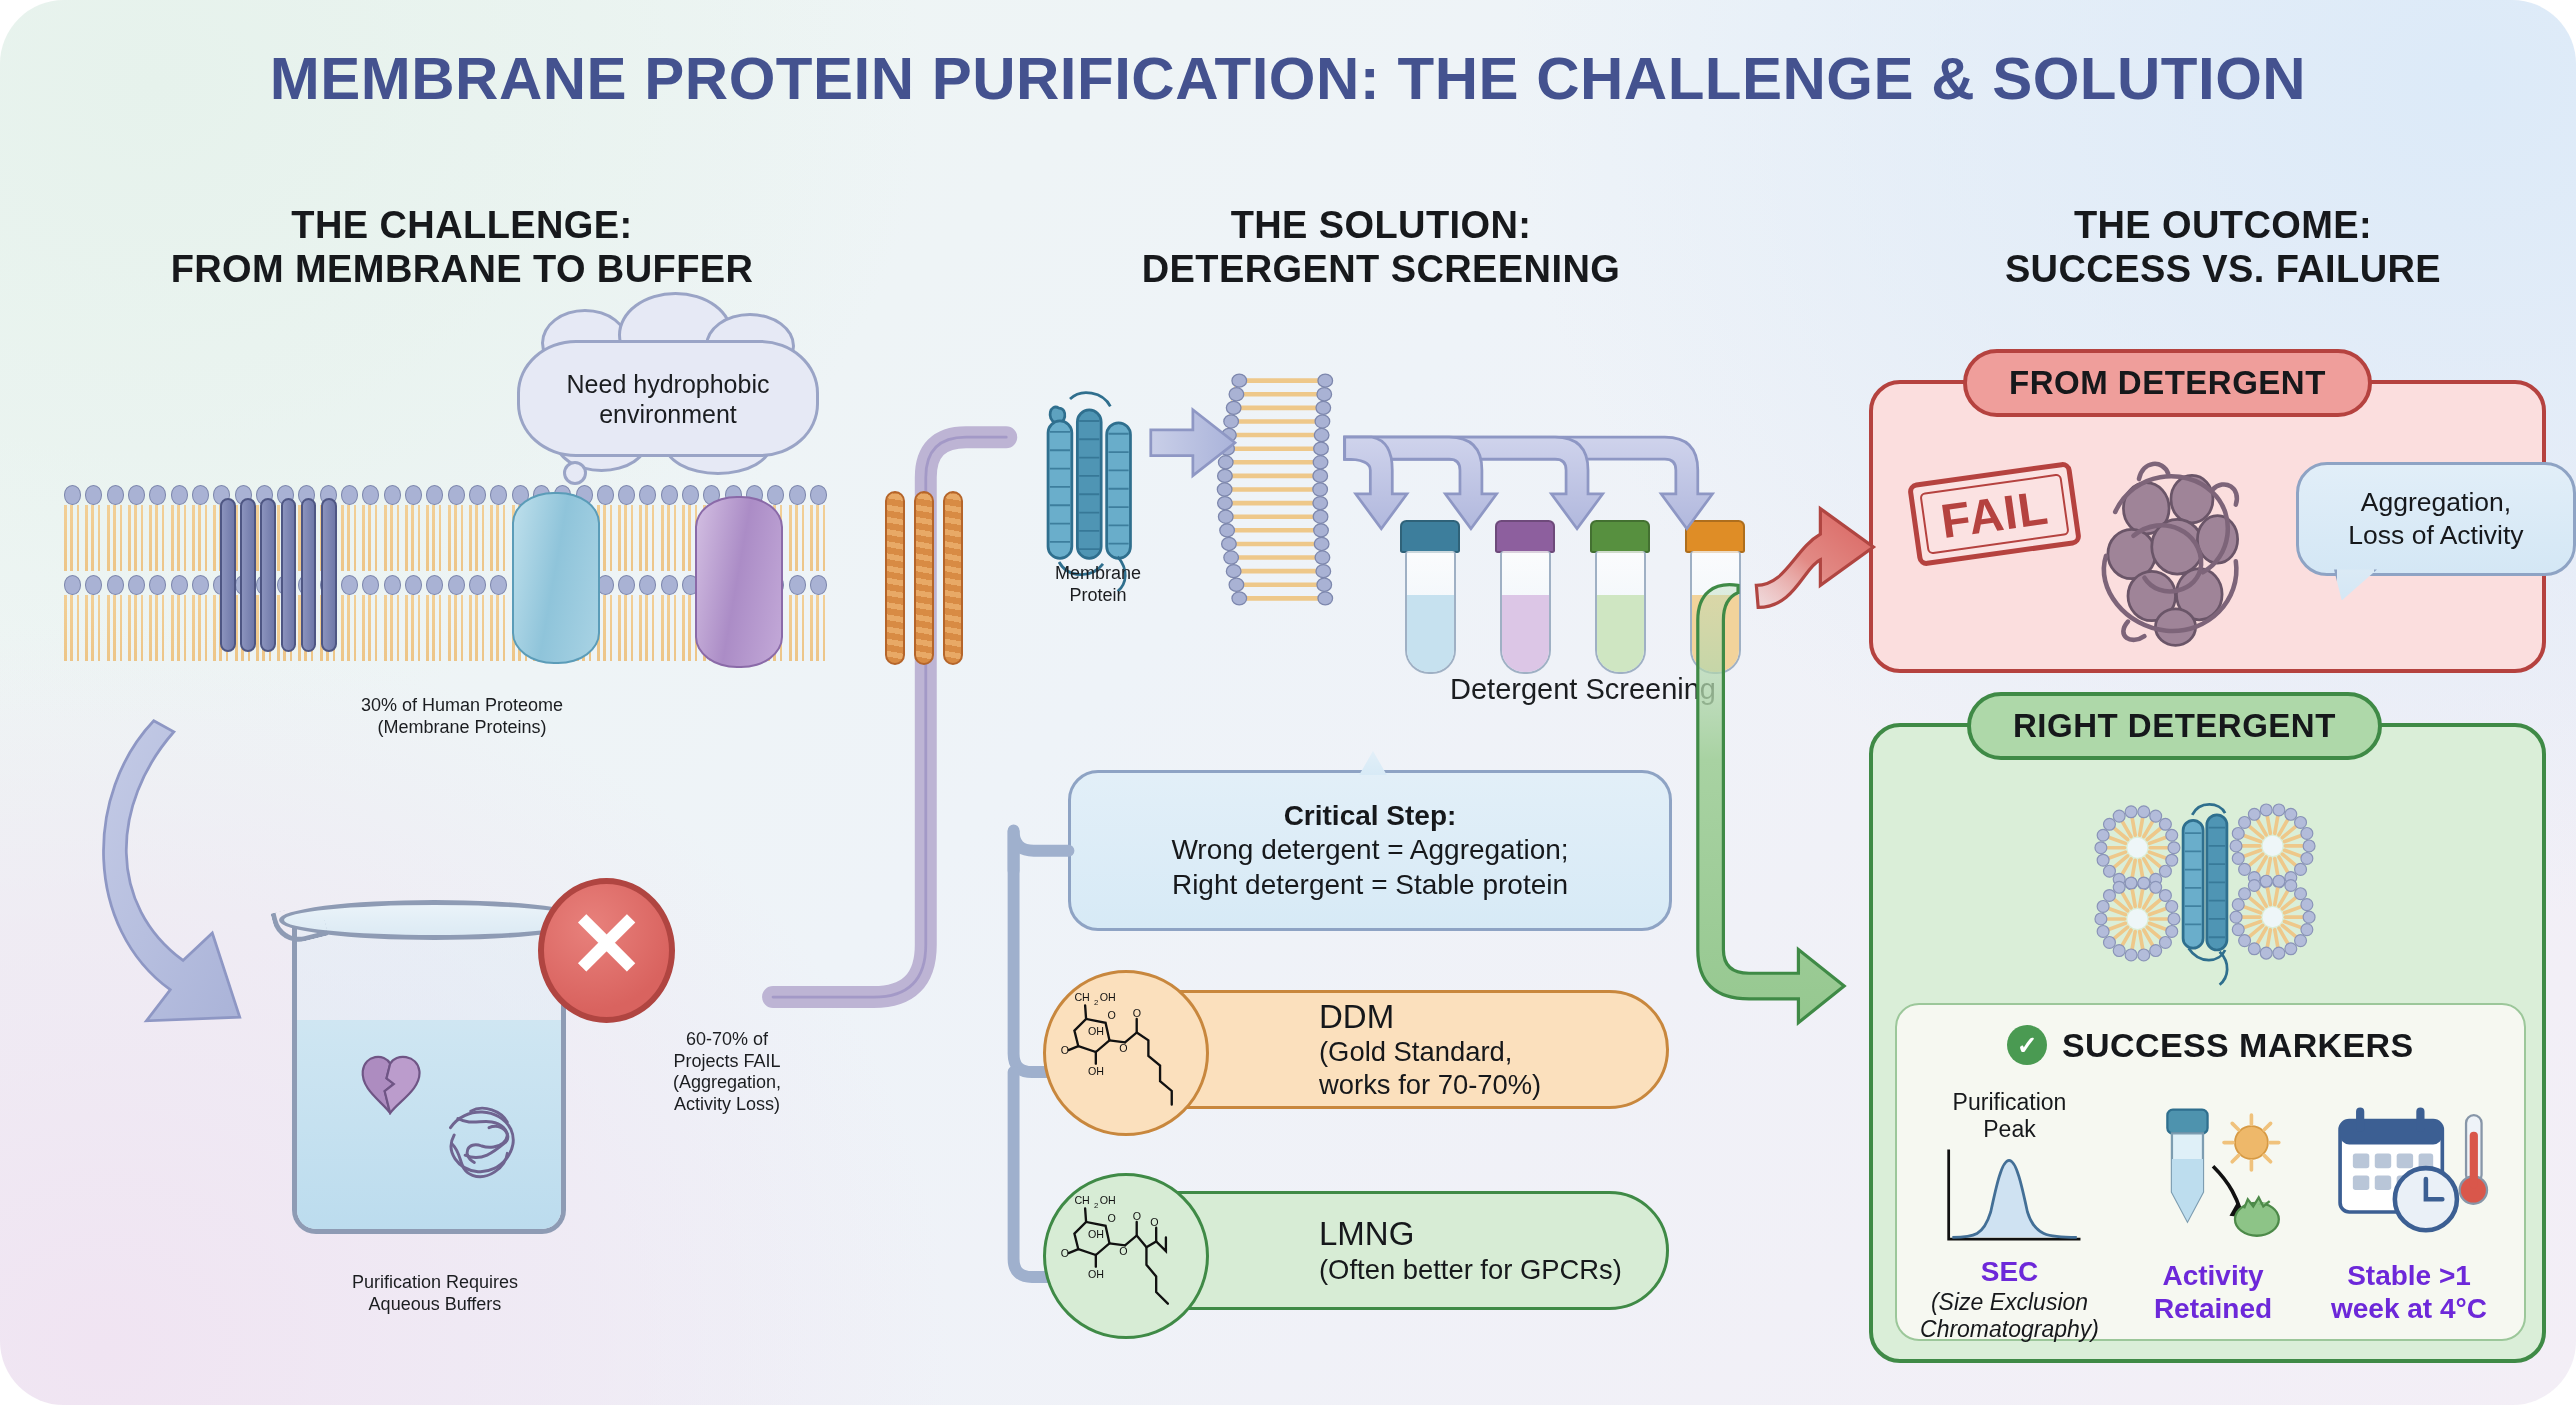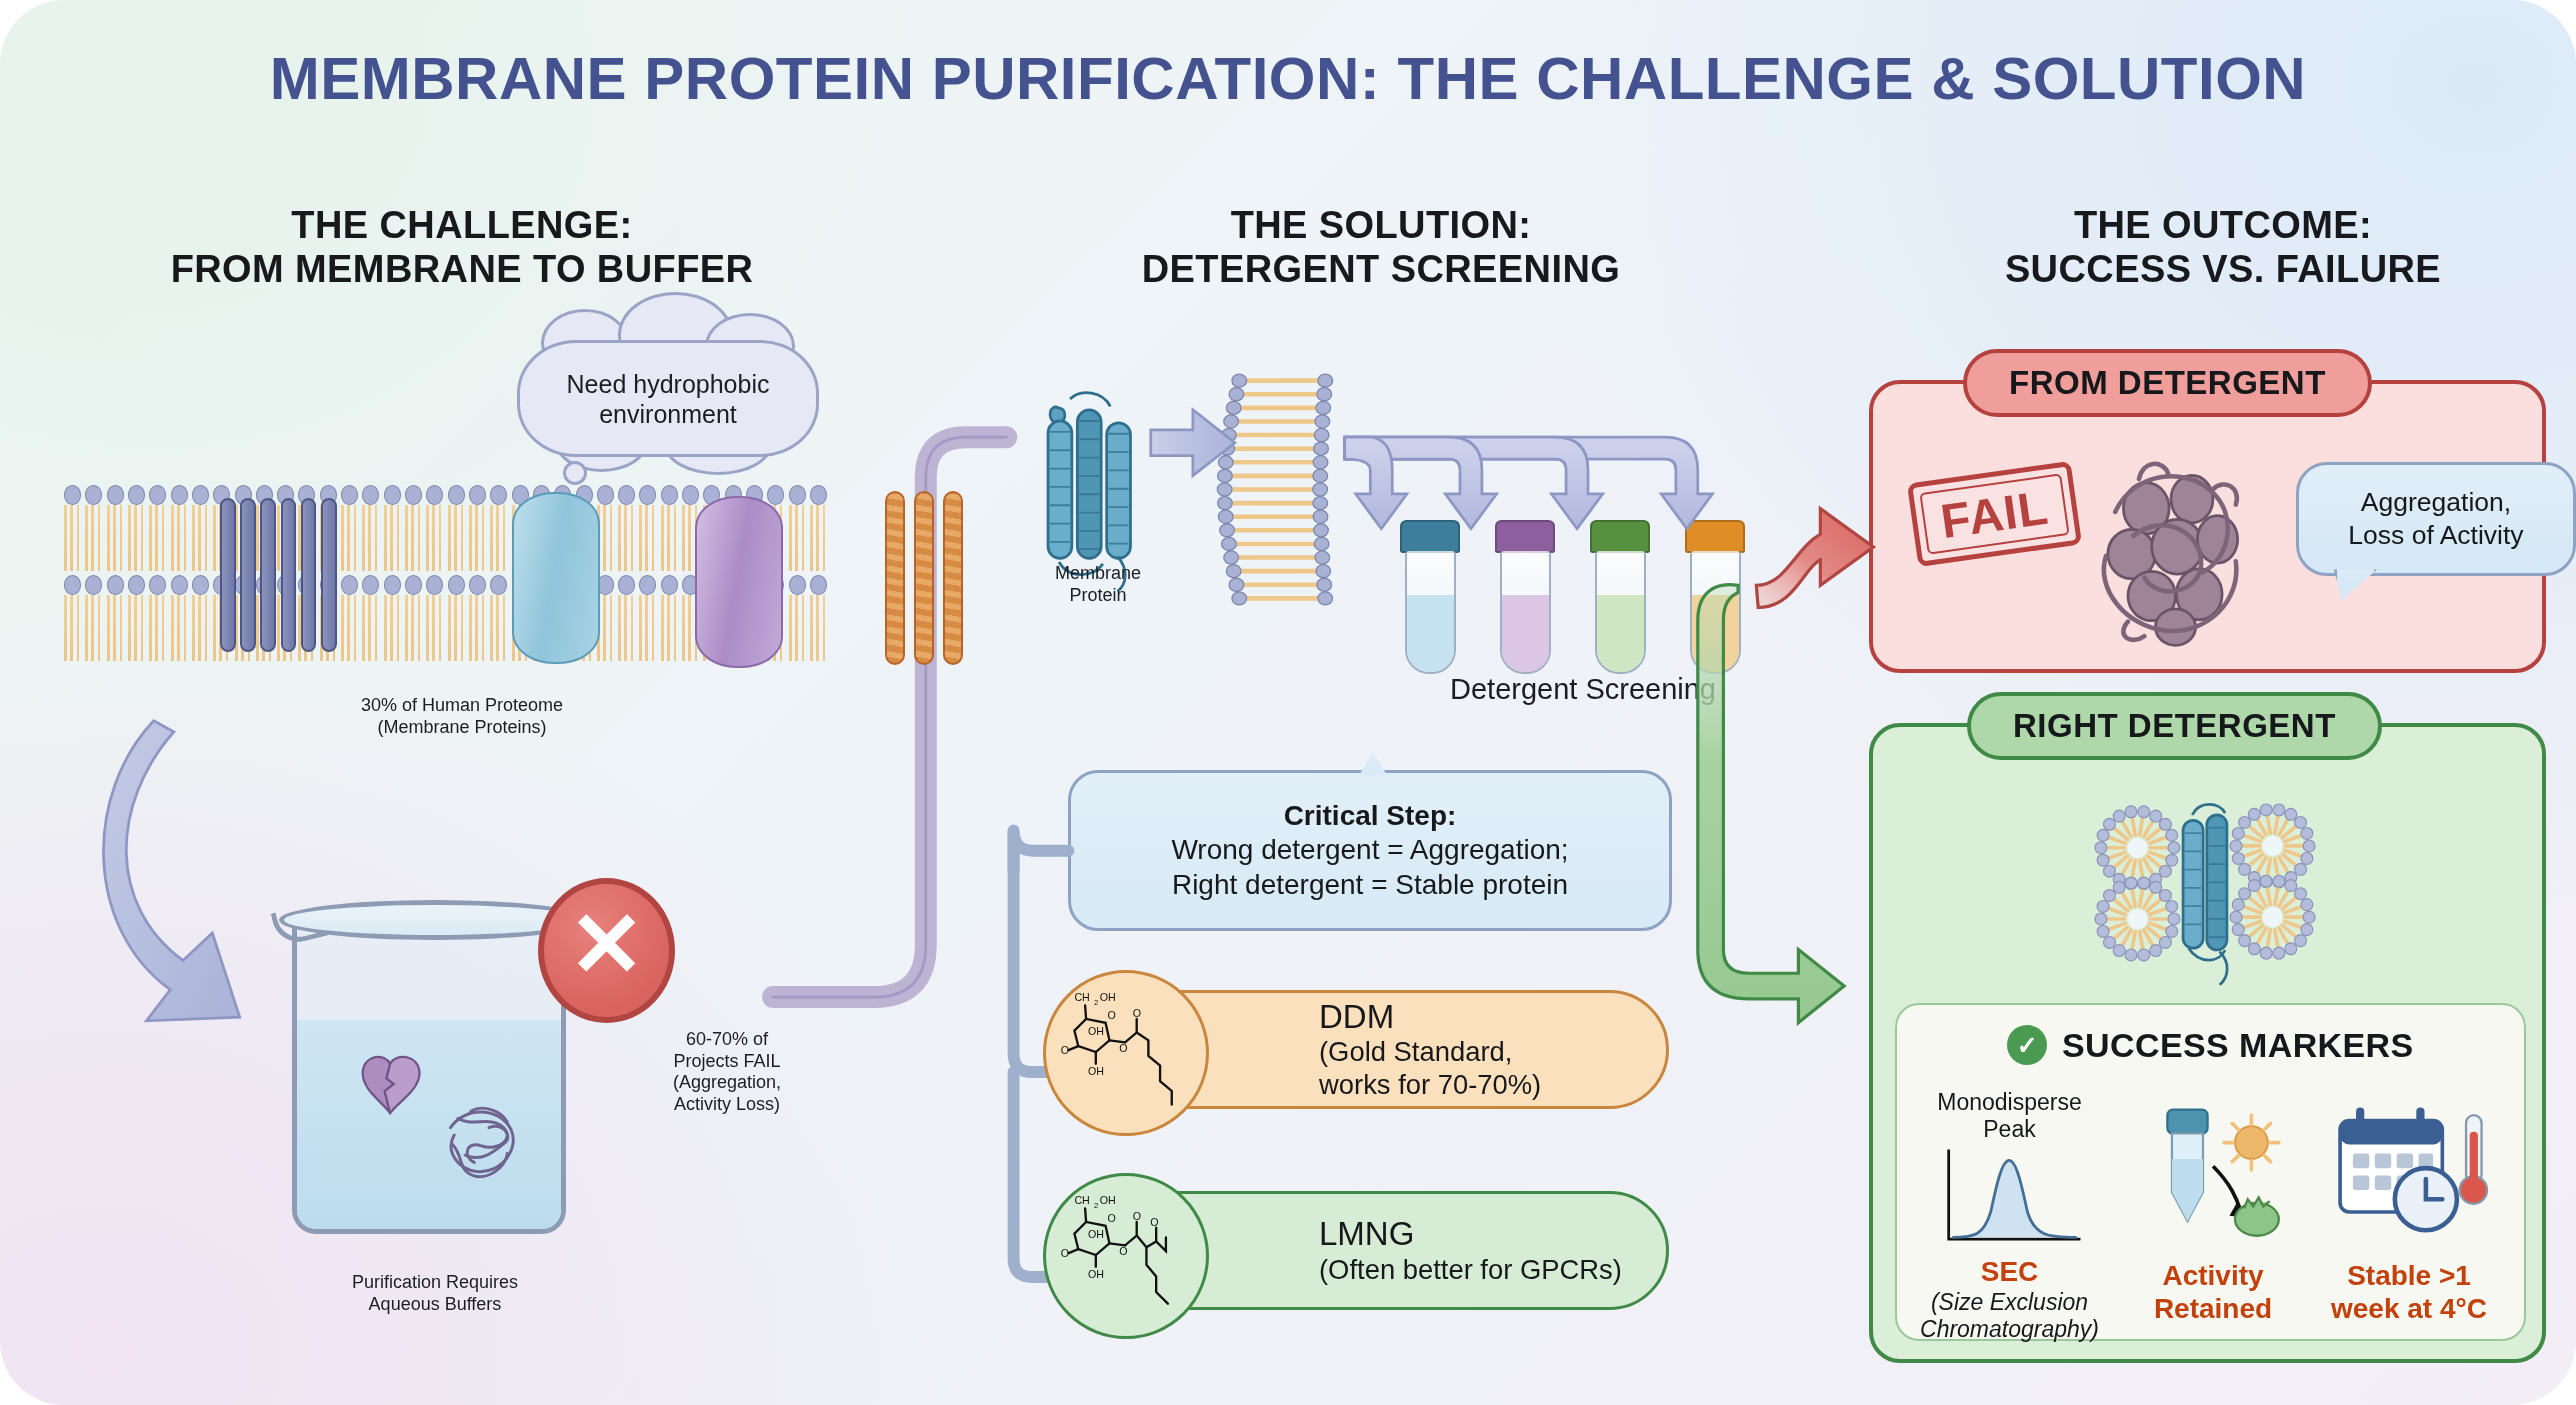--- a/index.html
+++ b/index.html
@@ -235,21 +235,21 @@
     position: absolute; left: 0; right: 0; top: 20px;
     display: flex; align-items: center; justify-content: center; gap: 14.6px;
     font-size: 34px; font-weight: 700; color: #16181b; letter-spacing: 0.4px;
   }
   .check {
     width: 40px; height: 40px; border-radius: 50%;
     background: #4a9a52; display: flex; align-items: center; justify-content: center;
     color: #fff; font-size: 25px; font-weight: 800;
   }
   .mk { position: absolute; top: 84px; width: 192px; text-align: center; }
-  .mk .ttl { font-size: 28px; font-weight: 700; color: #c2410c; line-height: 1.17; }
+  .mk .ttl { font-size: 28px; font-weight: 700; color: #6d28d9; line-height: 1.17; }
   .mk .sm { font-size: 23px; font-weight: 500; color: #16181b; line-height: 1.2; font-style: italic; }
   .mk .top-lbl { font-size: 23px; font-weight: 500; color: #16181b; line-height: 1.16; }
 
   svg.overlay { position: absolute; left: 0; top: 0; width: 2576px; height: 1405px; pointer-events: none; }
 </style>
 </head>
 <body>
 
 <div id="canvas">
 
@@ -1022,21 +1022,21 @@
     </g>
   </svg>
 
   <div class="markers">
     <div class="hd">
       <span class="check">✓</span>
       <span>SUCCESS MARKERS</span>
     </div>
 
     <div class="mk" style="left:16.5px;">
-      <div class="top-lbl">Monodisperse</div>
+      <div class="top-lbl">Purification</div>
       <div class="top-lbl">Peak</div>
       <svg width="156" height="108" viewBox="0 0 170 118" style="display:block;margin:1.8px auto 3.7px;">
         <path d="M18 6 V104 H162" stroke="#111" stroke-width="3" fill="none"></path>
         <path d="M22 102 C46 102, 56 100, 64 74 C70 46, 76 18, 84 18 C92 18, 98 46, 104 74 C112 100, 126 102, 158 102" fill="#cfe2f2" stroke="#436f96" stroke-width="3"></path>
       </svg>
       <div class="ttl">SEC</div>
       <div class="sm">(Size Exclusion</div>
       <div class="sm">Chromatography)</div>
     </div>
 

